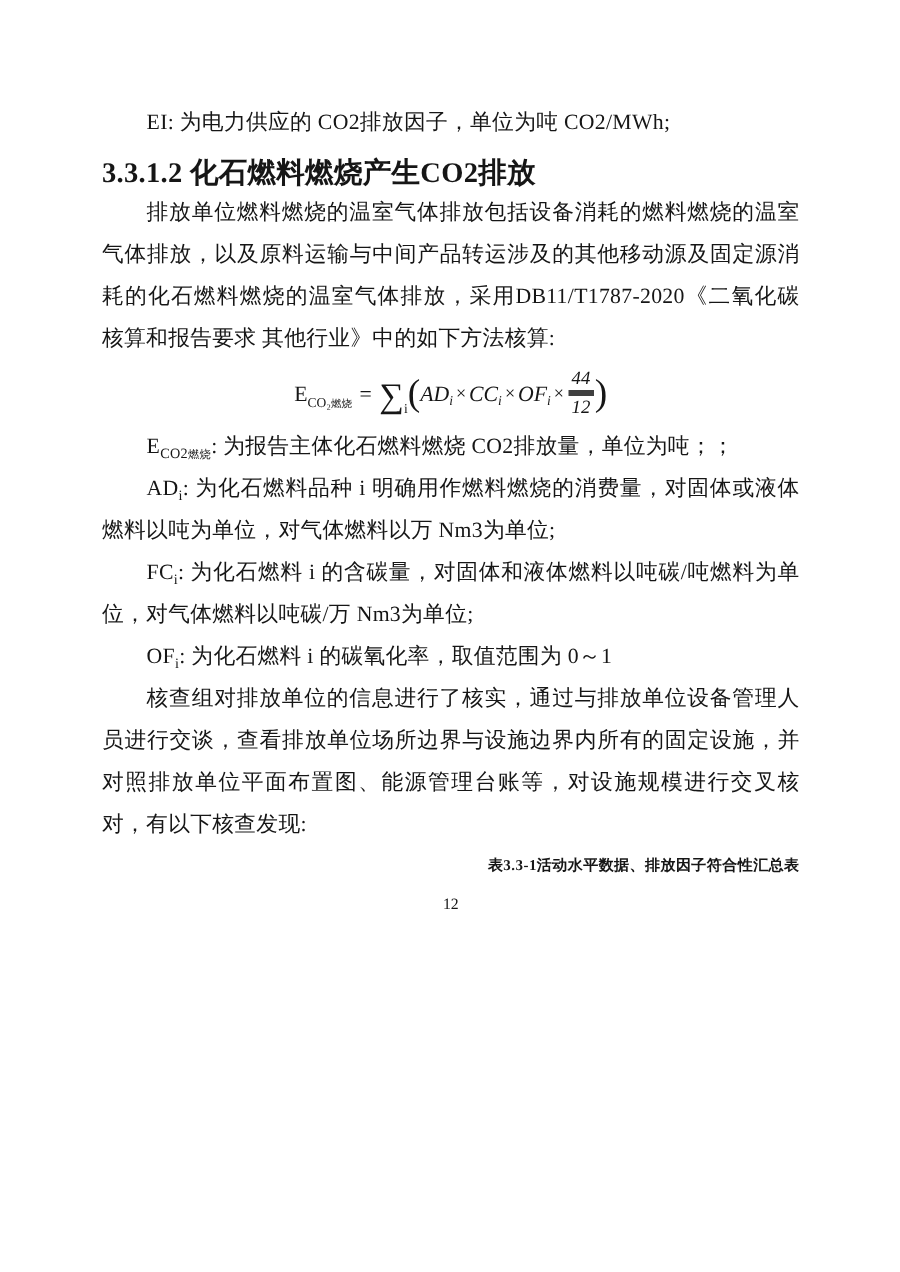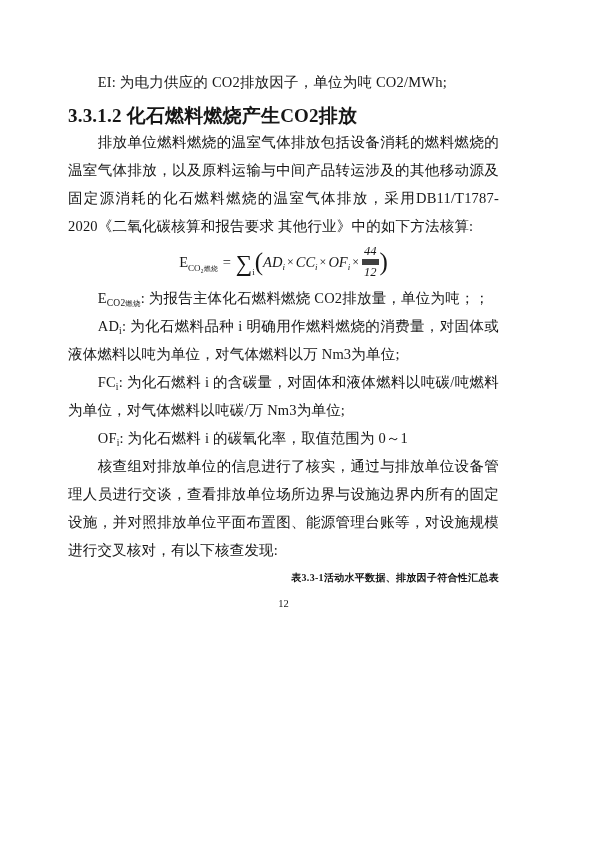--- a/index.html
+++ b/index.html
@@ -10,21 +10,21 @@
   body {
     width: 600px;
     height: 848px;
     font-family: "Liberation Serif", "DejaVu Serif", serif;
     color: #161616;
   }
   .page {
     box-sizing: border-box;
     width: 600px;
     height: 848px;
-    padding: 68px 101px 0 68px;
+    padding: 68px 67px 0 68px;
     overflow: hidden;
     background: #ffffff;
   }
   p.body {
     margin: 0;
     font-size: 14.5px;
     line-height: 28px;
     text-align: justify;
     letter-spacing: 0.2px;
   }
@@ -68,21 +68,21 @@
   .f-times { font-size: 12px; margin: 0 2px; vertical-align: 1px; }
   .frac {
     display: inline-block;
     vertical-align: middle;
     text-align: center;
     font-size: 12.5px;
     line-height: 1.15;
     font-style: italic;
     margin: 0 1px 4px 1px;
   }
-  .frac .num { display: block; border-bottom: 6px solid #404040; padding: 0 2px; }
+  .frac .num { display: block; border-bottom: 4px solid #404040; padding: 0 2px; }
   .frac .den { display: block; }
   .table-caption {
     margin: 4px 0 0 0;
     font-size: 10px;
     line-height: 20px;
     font-weight: bold;
     text-align: right;
     letter-spacing: 0.3px;
   }
   .page-number {

